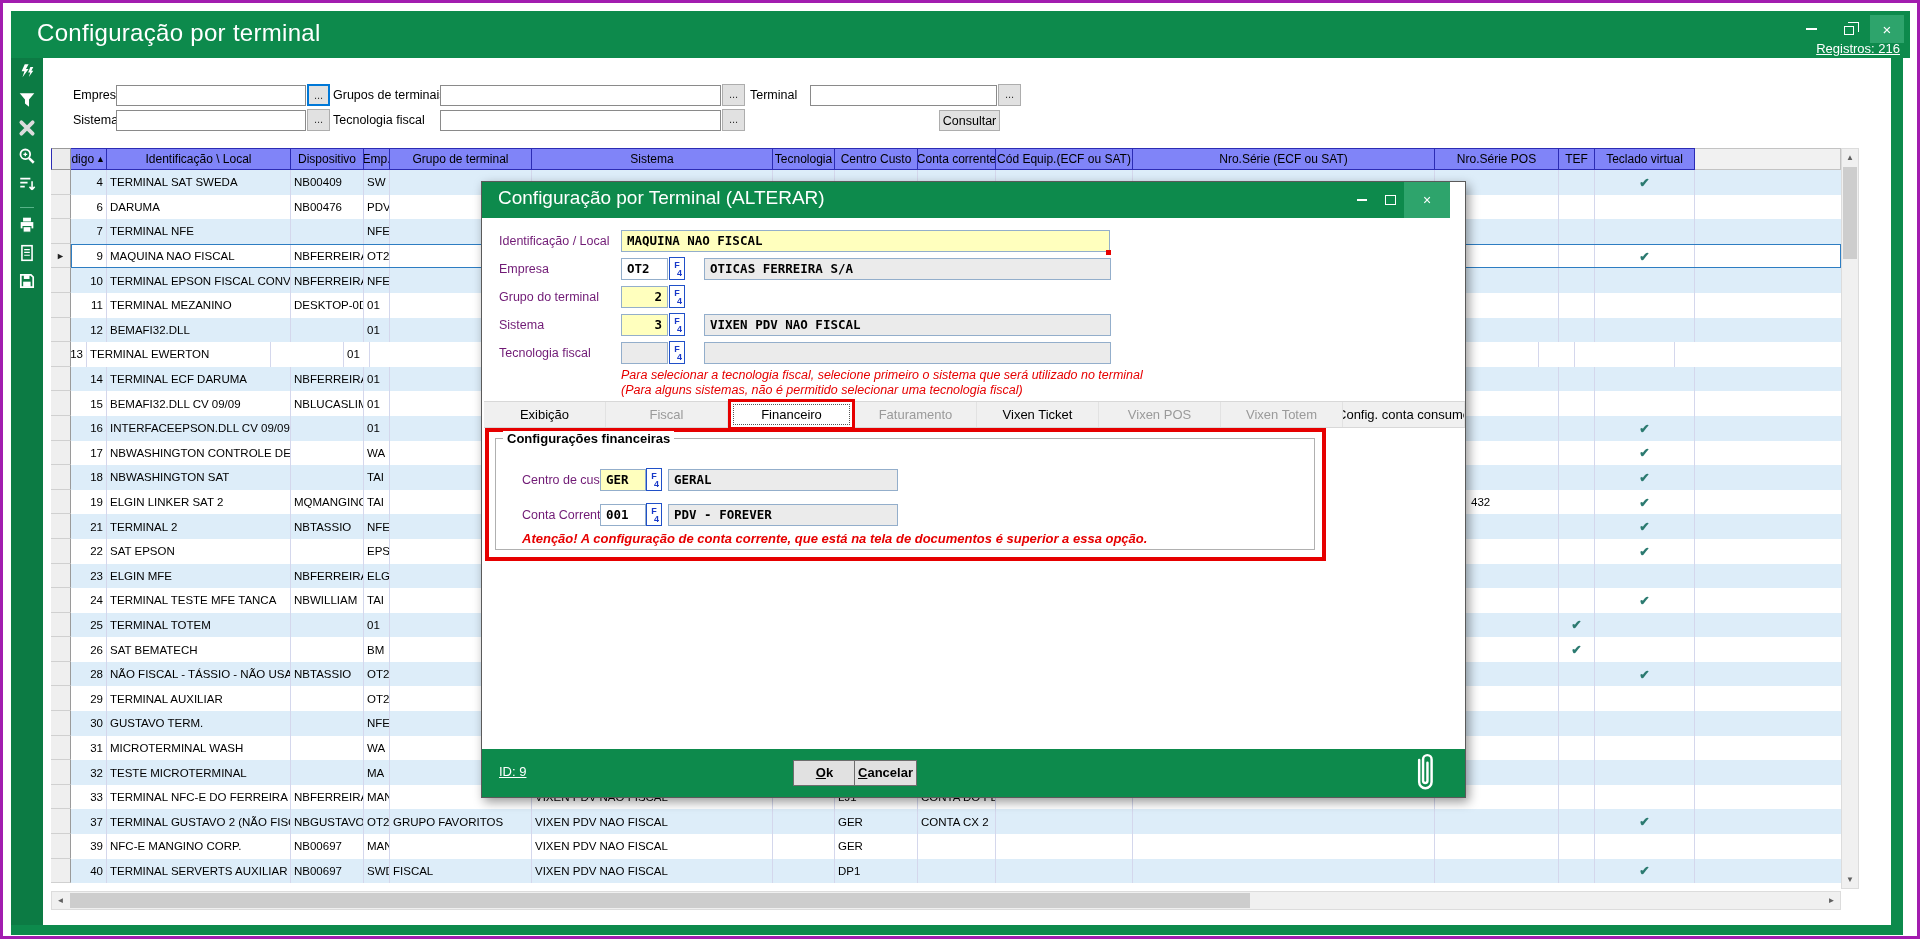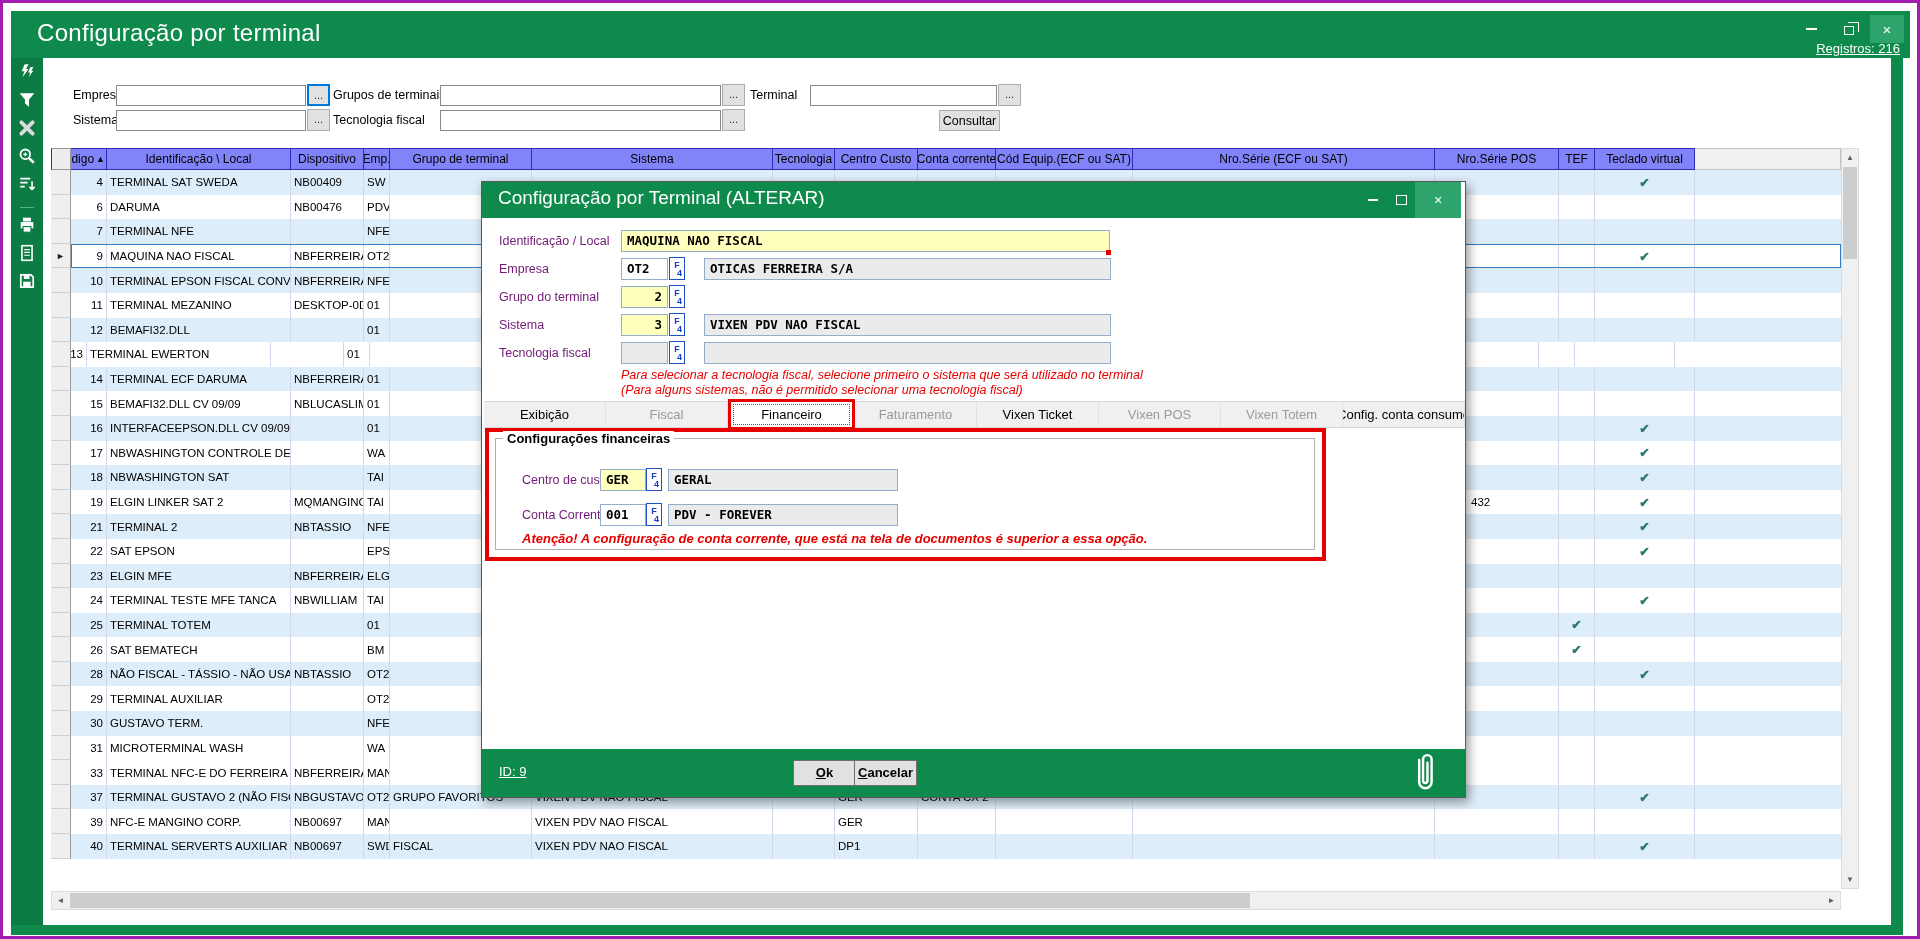--- a/index.html
+++ b/index.html
@@ -54,21 +54,21 @@
   .vs-btn { position: absolute; left: 0; width: 16px; height: 17px; background: #f0f0f0; color: #606060; font-size: 8px; display: flex; align-items: center; justify-content: center; cursor: pointer; }
   .vs-up { top: 0; } .vs-down { bottom: 0; }
   .vs-thumb { position: absolute; left: 1px; top: 18px; width: 14px; height: 92px; background: #cdcdcd; cursor: pointer; }
   .hscroll { position: absolute; left: 48px; top: 888px; width: 1790px; height: 19px; background: #f0f0f0; border: 1px solid #dcdcdc; }
   .hs-btn { position: absolute; top: 0; width: 17px; height: 17px; color: #606060; font-size: 8px; display: flex; align-items: center; justify-content: center; cursor: pointer; }
   .hs-left { left: 0; } .hs-right { right: 0; }
   .hs-thumb { position: absolute; left: 18px; top: 1px; height: 15px; width: 1180px; background: #cdcdcd; cursor: pointer; }
 
   
   .modal { position: absolute; left: 478px; top: 178px; width: 985px; height: 617px; background: #fff; border: 1px solid #5a5a5a; box-shadow: 3px 4px 10px rgba(0,0,0,.4); z-index: 50; }
-  .m-title { position: absolute; left: 0; top: 0; right: 4px; height: 36px; background: #0d8a4c; color: #fff; }
+  .m-title { position: absolute; left: 0; top: 0; right: 15px; height: 36px; background: #0d8a4c; color: #fff; }
   .m-title .mt-text { position: absolute; left: 16px; top: 5px; font-size: 19px; font-weight: 300; }
   .m-controls { position: absolute; right: 0; top: 0; height: 36px; display: flex; align-items: center; }
   .mc { width: 28px; height: 36px; display: flex; align-items: center; justify-content: center; color: #fff; cursor: pointer; }
   .mc.close-btn { width: 46px; background: #2ea46c; font-size: 14px; }
   .mc .min-glyph { width: 10px; }
   .max-glyph { display: block; width: 11px; height: 10px; border: 1.5px solid #fff; }
 
   .mlabel { position: absolute; font-size: 12.5px; color: #701a75; line-height: 22px; }
   .mfield { position: absolute; height: 22px; border: 1px solid #93aecb; font-family: "DejaVu Sans Mono", monospace; font-size: 12.5px; font-weight: bold; line-height: 20px; padding: 0 5px; white-space: nowrap; overflow: hidden; }
   .mf-yellow { background: #ffffbe; }
@@ -661,20 +661,38 @@
           <div class="gc gc-tef" style="width: 36px;"></div>
           <div class="gc gc-teclado_virtual" style="width: 100px;"></div>
           <div class="gc gc-filler" style="width: 146px;"></div>
         </div>
         <div class="grow">
           <div class="gc gc-sel" style="width: 20px;"></div>
           <div class="gc gc-codigo" style="width: 36px;">31</div>
           <div class="gc gc-identificacao" style="width: 184px;">MICROTERMINAL WASH</div>
           <div class="gc gc-dispositivo" style="width: 73px;"></div>
           <div class="gc gc-emp" style="width: 26px;">WA</div>
+          <div class="gc gc-grupo" style="width: 142px;"></div>
+          <div class="gc gc-sistema" style="width: 241px;"></div>
+          <div class="gc gc-tecnologia" style="width: 62px;"></div>
+          <div class="gc gc-centro_custo" style="width: 83px;"></div>
+          <div class="gc gc-conta_corrente" style="width: 78px;"></div>
+          <div class="gc gc-cod_equip" style="width: 137px;"></div>
+          <div class="gc gc-nro_serie" style="width: 302px;"></div>
+          <div class="gc gc-nro_serie_pos" style="width: 124px;"></div>
+          <div class="gc gc-tef" style="width: 36px;"></div>
+          <div class="gc gc-teclado_virtual" style="width: 100px;"></div>
+          <div class="gc gc-filler" style="width: 146px;"></div>
+        </div>
+        <div class="grow alt">
+          <div class="gc gc-sel" style="width: 20px;"></div>
+          <div class="gc gc-codigo" style="width: 36px;">32</div>
+          <div class="gc gc-identificacao" style="width: 184px;">TESTE MICROTERMINAL</div>
+          <div class="gc gc-dispositivo" style="width: 73px;"></div>
+          <div class="gc gc-emp" style="width: 26px;">MA</div>
           <div class="gc gc-grupo" style="width: 142px;"></div>
           <div class="gc gc-sistema" style="width: 241px;"></div>
           <div class="gc gc-tecnologia" style="width: 62px;"></div>
           <div class="gc gc-centro_custo" style="width: 83px;"></div>
           <div class="gc gc-conta_corrente" style="width: 78px;"></div>
           <div class="gc gc-cod_equip" style="width: 137px;"></div>
           <div class="gc gc-nro_serie" style="width: 302px;"></div>
           <div class="gc gc-nro_serie_pos" style="width: 124px;"></div>
           <div class="gc gc-tef" style="width: 36px;"></div>
           <div class="gc gc-teclado_virtual" style="width: 100px;"></div>

